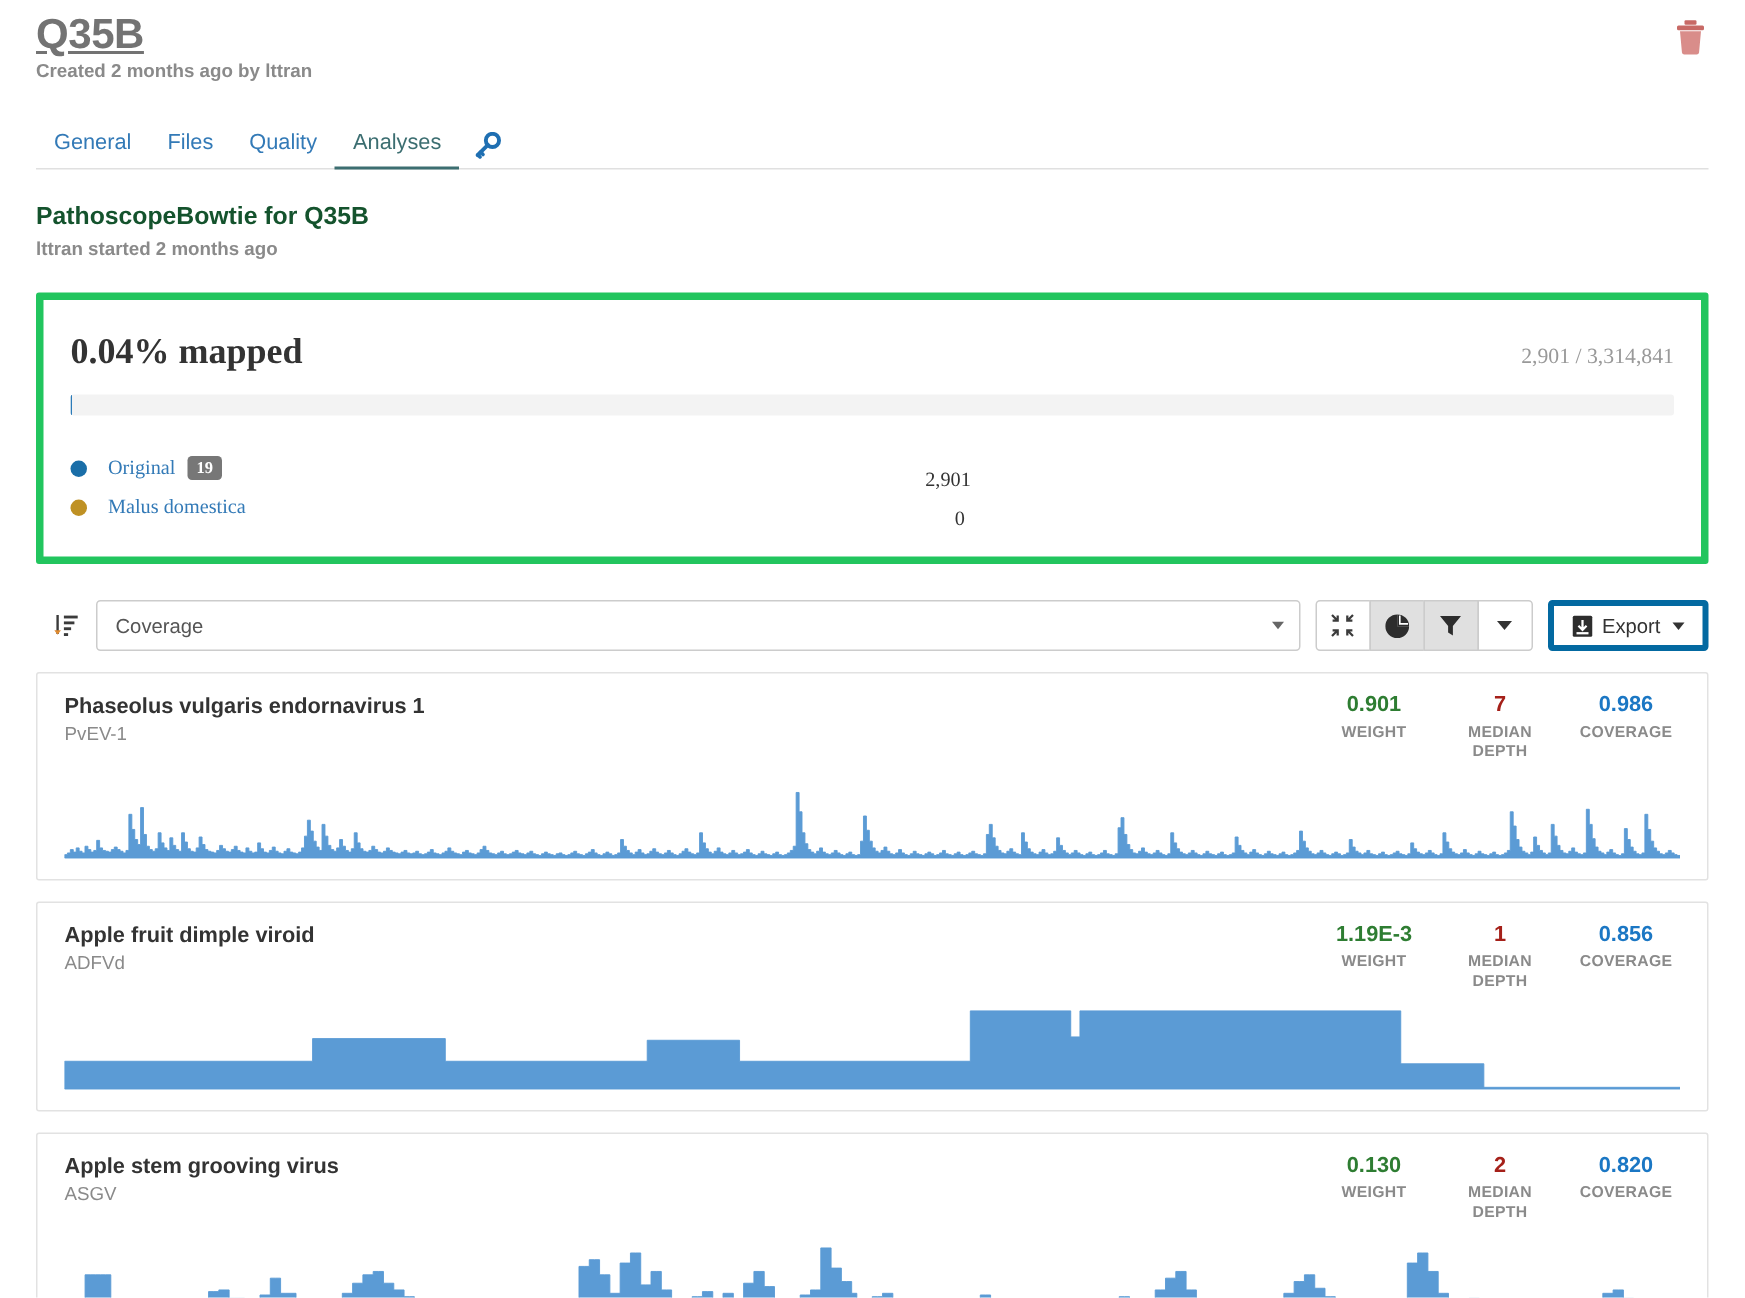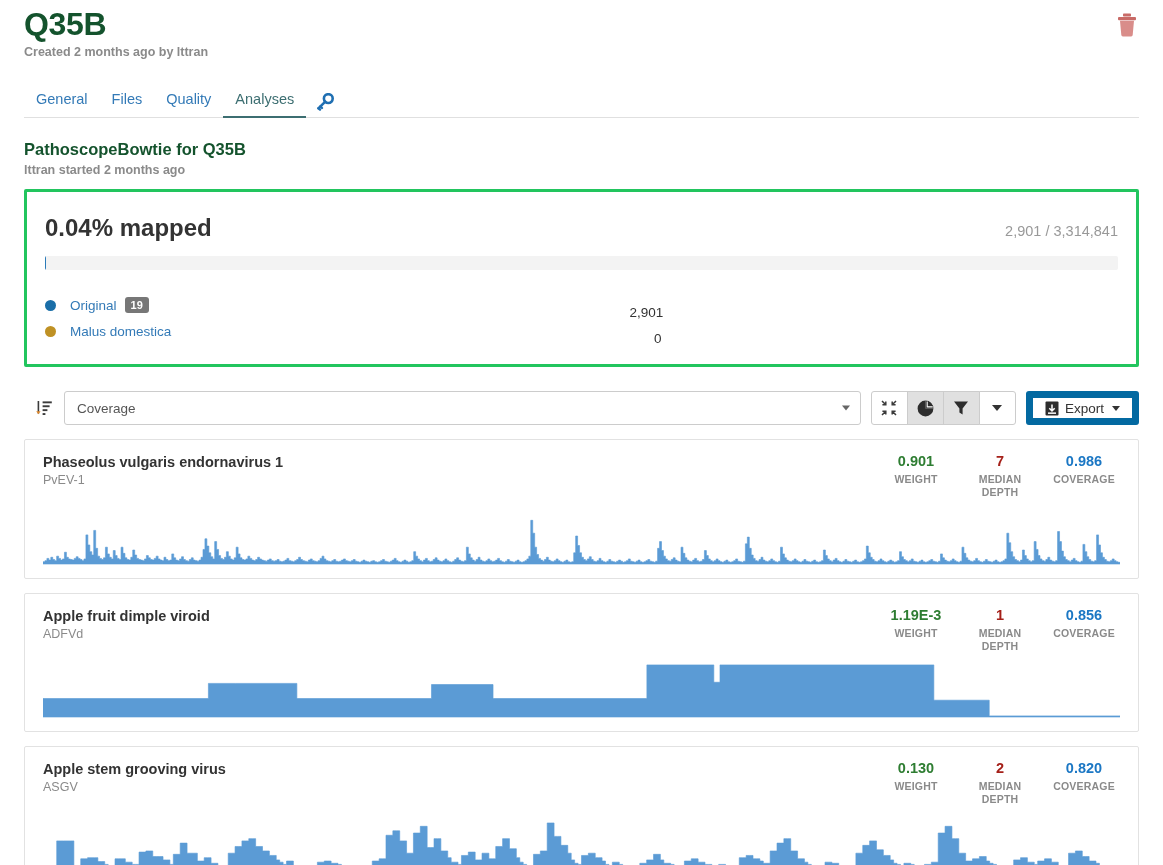--- a/index.html
+++ b/index.html
@@ -10,22 +10,22 @@
     font-family: "Liberation Sans", sans-serif;
     color: #333333;
   }
   body { width: 1163px; height: 865px; overflow: hidden; }
 
   .page { padding: 0 24px; position: relative; }
 
   
   .header { padding-top: 8px; position: relative; }
   .sample-title {
-    font-size: 32px; font-weight: bold; color: #14532d;
-    letter-spacing: -0.3px; line-height: 1.05; margin: 0;
+    font-size: 28px; font-weight: bold; color: #737373;
+    letter-spacing: -0.3px; line-height: 1.05; margin: 0; text-decoration: underline;
   }
   .sample-sub {
     font-size: 12.5px; font-weight: bold; color: #8a8a8a;
     margin-top: 3px;
   }
   .trash-btn {
     position: absolute; right: 0px; top: 12px;
     width: 24px; height: 26px; cursor: pointer;
     border: none; background: transparent; padding: 0;
   }
@@ -53,25 +53,26 @@
   .analysis-head { margin-top: 22px; }
   .analysis-title {
     font-size: 16.5px; font-weight: bold; color: #14532d; line-height: 1.2;
   }
   .analysis-sub {
     font-size: 12.5px; font-weight: bold; color: #8a8a8a; margin-top: 4px;
   }
 
   
   .panel {
-    margin-top: 12px;
-    border: 3px solid #22c55e;
+    margin-top: 22px;
+    border: 5px solid #22c55e;
     background: #fff;
     border-radius: 2px;
     padding: 22px 18px 20px 18px;
+    font-family: Liberation Serif, serif;
   }
   .mapped-row {
     display: flex; align-items: baseline; justify-content: space-between;
   }
   .mapped-pct { font-size: 24px; font-weight: bold; color: #333; }
   .mapped-count { font-size: 14.5px; color: #999999; }
 
   .progress-track {
     margin-top: 14px; height: 14px; width: 100%;
     background: #f3f3f3; border-radius: 2px; position: relative;
@@ -91,21 +92,21 @@
   }
   .legend-label {
     color: #337ab7; font-size: 13.5px; cursor: pointer;
   }
   .legend-badge {
     display: inline-block; background: #777777; color: #fff;
     font-size: 11px; font-weight: bold; border-radius: 3px;
     padding: 2px 6px; margin-left: 8px; vertical-align: 1px;
   }
   .legend-value {
-    position: absolute; left: 13px; width: 100%; text-align: center;
+    position: absolute; left: 0; width: 100%; text-align: center;
     font-size: 13.5px; color: #333;
     pointer-events: none;
   }
   .legend-value-wrap { position: relative; flex: 1 1 auto; }
 
   
   .toolbar {
     margin-top: 24px;
     display: flex; align-items: stretch; height: 34px;
   }
@@ -128,21 +129,21 @@
   .btn-group { display: flex; margin-left: 10px; }
   .tbtn {
     width: 37px; border: 1px solid #cccccc; background: #ffffff;
     display: flex; align-items: center; justify-content: center;
     cursor: pointer; margin-left: -1px; border-radius: 0;
   }
   .tbtn:first-child { border-radius: 3px 0 0 3px; margin-left: 0; }
   .tbtn:last-child { border-radius: 0 3px 3px 0; }
   .tbtn.active { background: #e0e0e0; }
   .export-btn {
-    margin-left: 10px; border: 7px solid #0369a1; background: #fff;
+    margin-left: 10px; border: 4px solid #0369a1; background: #fff;
     border-radius: 3px; display: flex; align-items: center;
     padding: 0 12px; cursor: pointer; gap: 6px;
     font-size: 13.5px; color: #333;
   }
 
   
   .card {
     margin-top: 14px; border: 1px solid #e2e2e2; background: #fff;
     border-radius: 2px; position: relative; overflow: hidden;
   }

